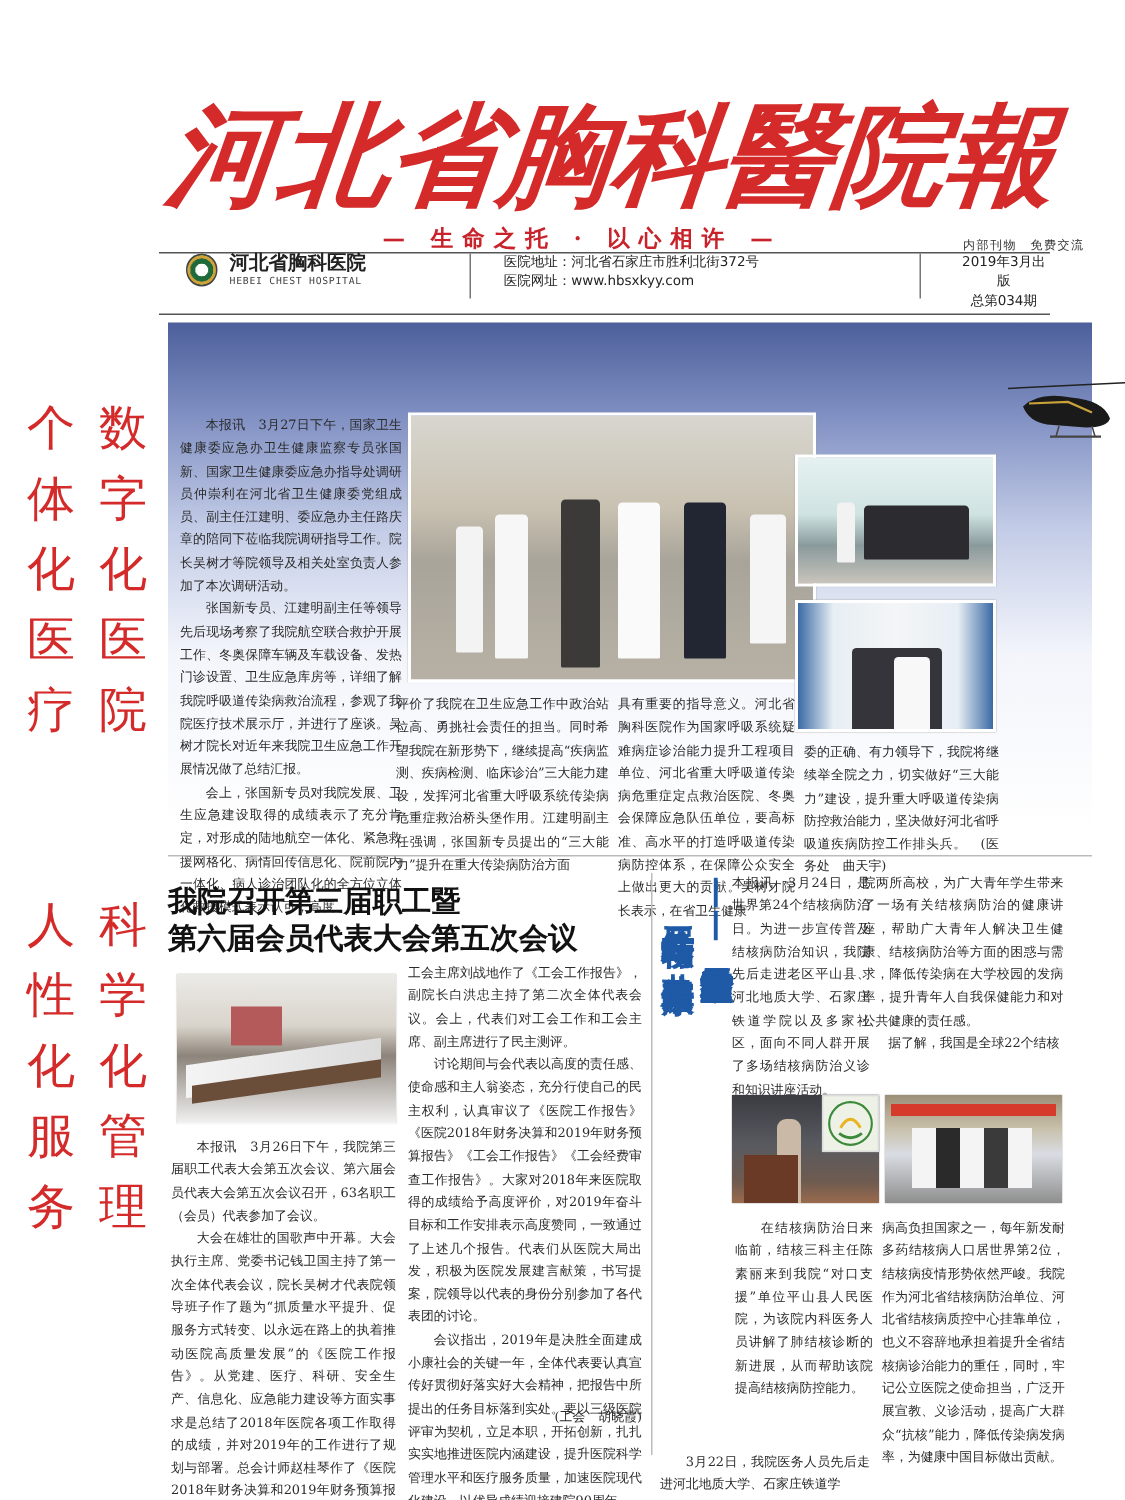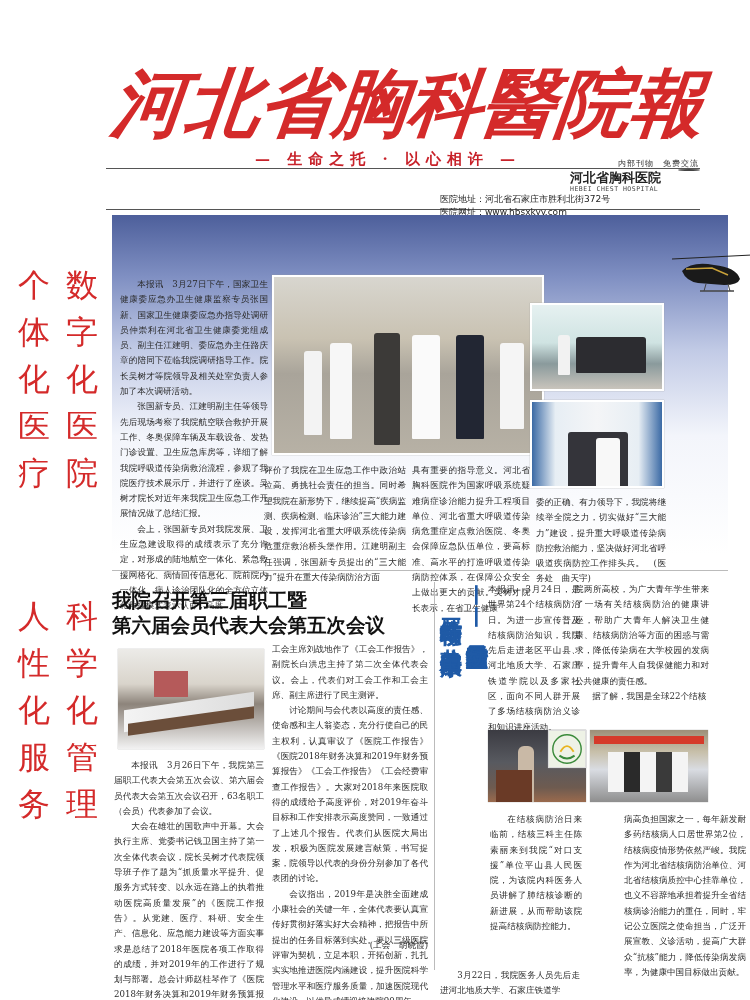--- a/index.html
+++ b/index.html
@@ -11,26 +11,26 @@
     display: flex; justify-content: space-between; align-items: center;
     color: #d42a2a; font-size: 74px; font-weight: bold; letter-spacing: 0;
     font-family: "DejaVu Serif", serif; font-style: italic;
     transform: skewX(-6deg);
   }
   .slogan {
     position: absolute; left: 255px; top: 150px; width: 300px; text-align: left;
     color: #c8222a; font-size: 15px; font-weight: bold; letter-spacing: 6px;
   }
   .publish-note {
-    position: absolute; left: 618px; top: 158px; font-size: 8px; color: #333; letter-spacing: 1px;
+    position: absolute; left: 642px; top: 158px; font-size: 8px; color: #333; letter-spacing: 1px;
   }
   .info-bar {
     position: absolute; left: 106px; top: 168px; width: 594px; height: 42px;
     border-top: 1.5px solid #555; border-bottom: 1.5px solid #555;
-    display: flex; align-items: flex-end; flex-direction: column;
+    display: flex; align-items: flex-start;
   }
   .logo-circle {
     width: 22px; height: 22px; border-radius: 50%; margin-left: 18px;
     background: radial-gradient(circle, #fff 30%, #1f6a3a 32%, #1f6a3a 55%, #d1a23a 57%, #d1a23a 70%, #1f6a3a 72%);
     border: 1px solid #444;
   }
   .hosp-name-block { margin-left: 8px; width: 130px; }
   .hosp-name { font-family: "DejaVu Sans", sans-serif; font-size: 13px; font-weight: bold; color: #222; line-height: 14px; }
   .hosp-en { font-family: "DejaVu Sans Mono", monospace; font-size: 6.5px; color: #444; letter-spacing: 0.5px; }
   .vsep { width: 1px; height: 30px; background: #777; margin: 0 22px 0 36px; }
@@ -249,13 +249,13 @@
   <div style="position:absolute;left:4px;top:6px;width:110px;height:8px;background:#d53a2a;"></div>
   <div style="position:absolute;left:18px;top:22px;width:80px;height:40px;background:linear-gradient(90deg,#f4f4f4 0 20%,#2a2a2a 20% 40%,#f4f4f4 40% 60%,#3a3a3a 60% 80%,#f4f4f4 80%);"></div>
 </div>
 
 <div class="text-block" style="left:490px; top:812px; width:92px;">
   <p>在结核病防治日来临前，结核三科主任陈素丽来到我院“对口支援”单位平山县人民医院，为该院内科医务人员讲解了肺结核诊断的新进展，从而帮助该院提高结核病防控能力。</p>
 </div>
 <div class="text-block" style="left:440px; top:968px; width:140px;">
   <p>3月22日，我院医务人员先后走进河北地质大学、石家庄铁道学</p>
 </div>
-<div class="text-block" style="left:588px; top:812px; width:122px;margin-left:36px;">病高负担国家之一，每年新发耐多药结核病人口居世界第2位，结核病疫情形势依然严峻。我院作为河北省结核病防治单位、河北省结核病质控中心挂靠单位，也义不容辞地承担着提升全省结核病诊治能力的重任，同时，牢记公立医院之使命担当，广泛开展宣教、义诊活动，提高广大群众“抗核”能力，降低传染病发病率，为健康中国目标做出贡献。</div>
+<div class="text-block" style="left:588px; top:812px; width:122px;">病高负担国家之一，每年新发耐多药结核病人口居世界第2位，结核病疫情形势依然严峻。我院作为河北省结核病防治单位、河北省结核病质控中心挂靠单位，也义不容辞地承担着提升全省结核病诊治能力的重任，同时，牢记公立医院之使命担当，广泛开展宣教、义诊活动，提高广大群众“抗核”能力，降低传染病发病率，为健康中国目标做出贡献。</div>
 
 </body></html>

